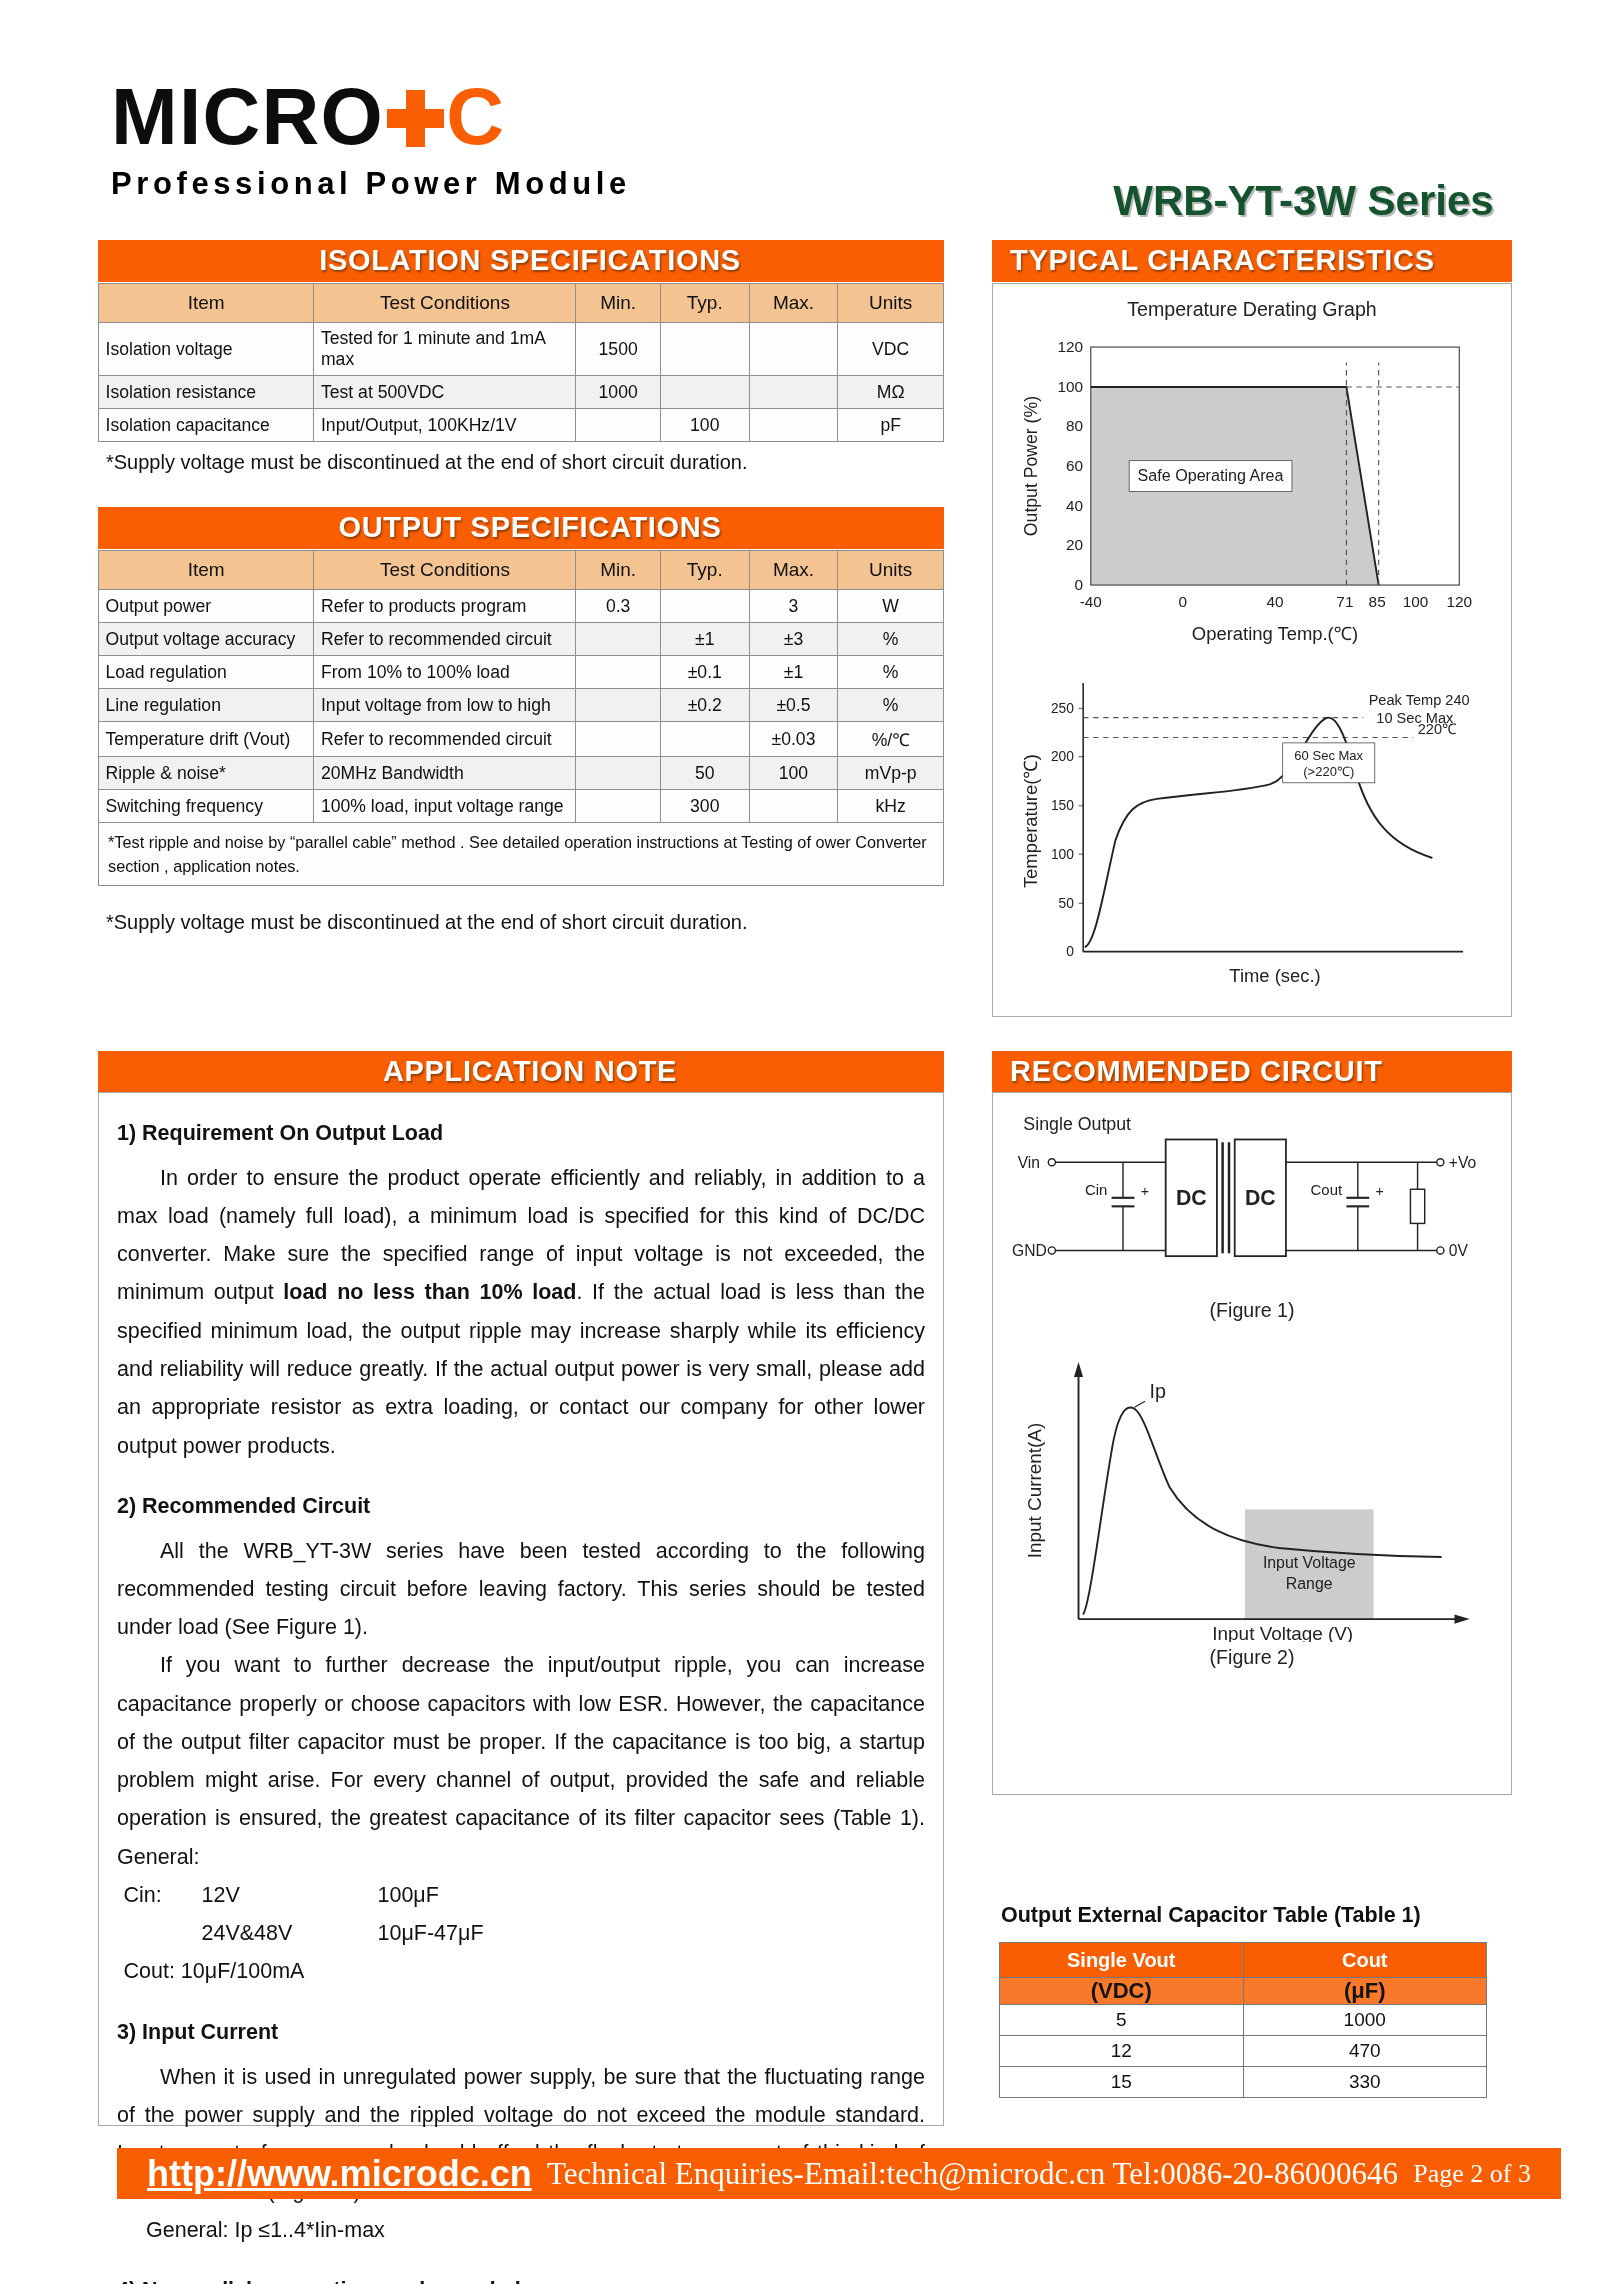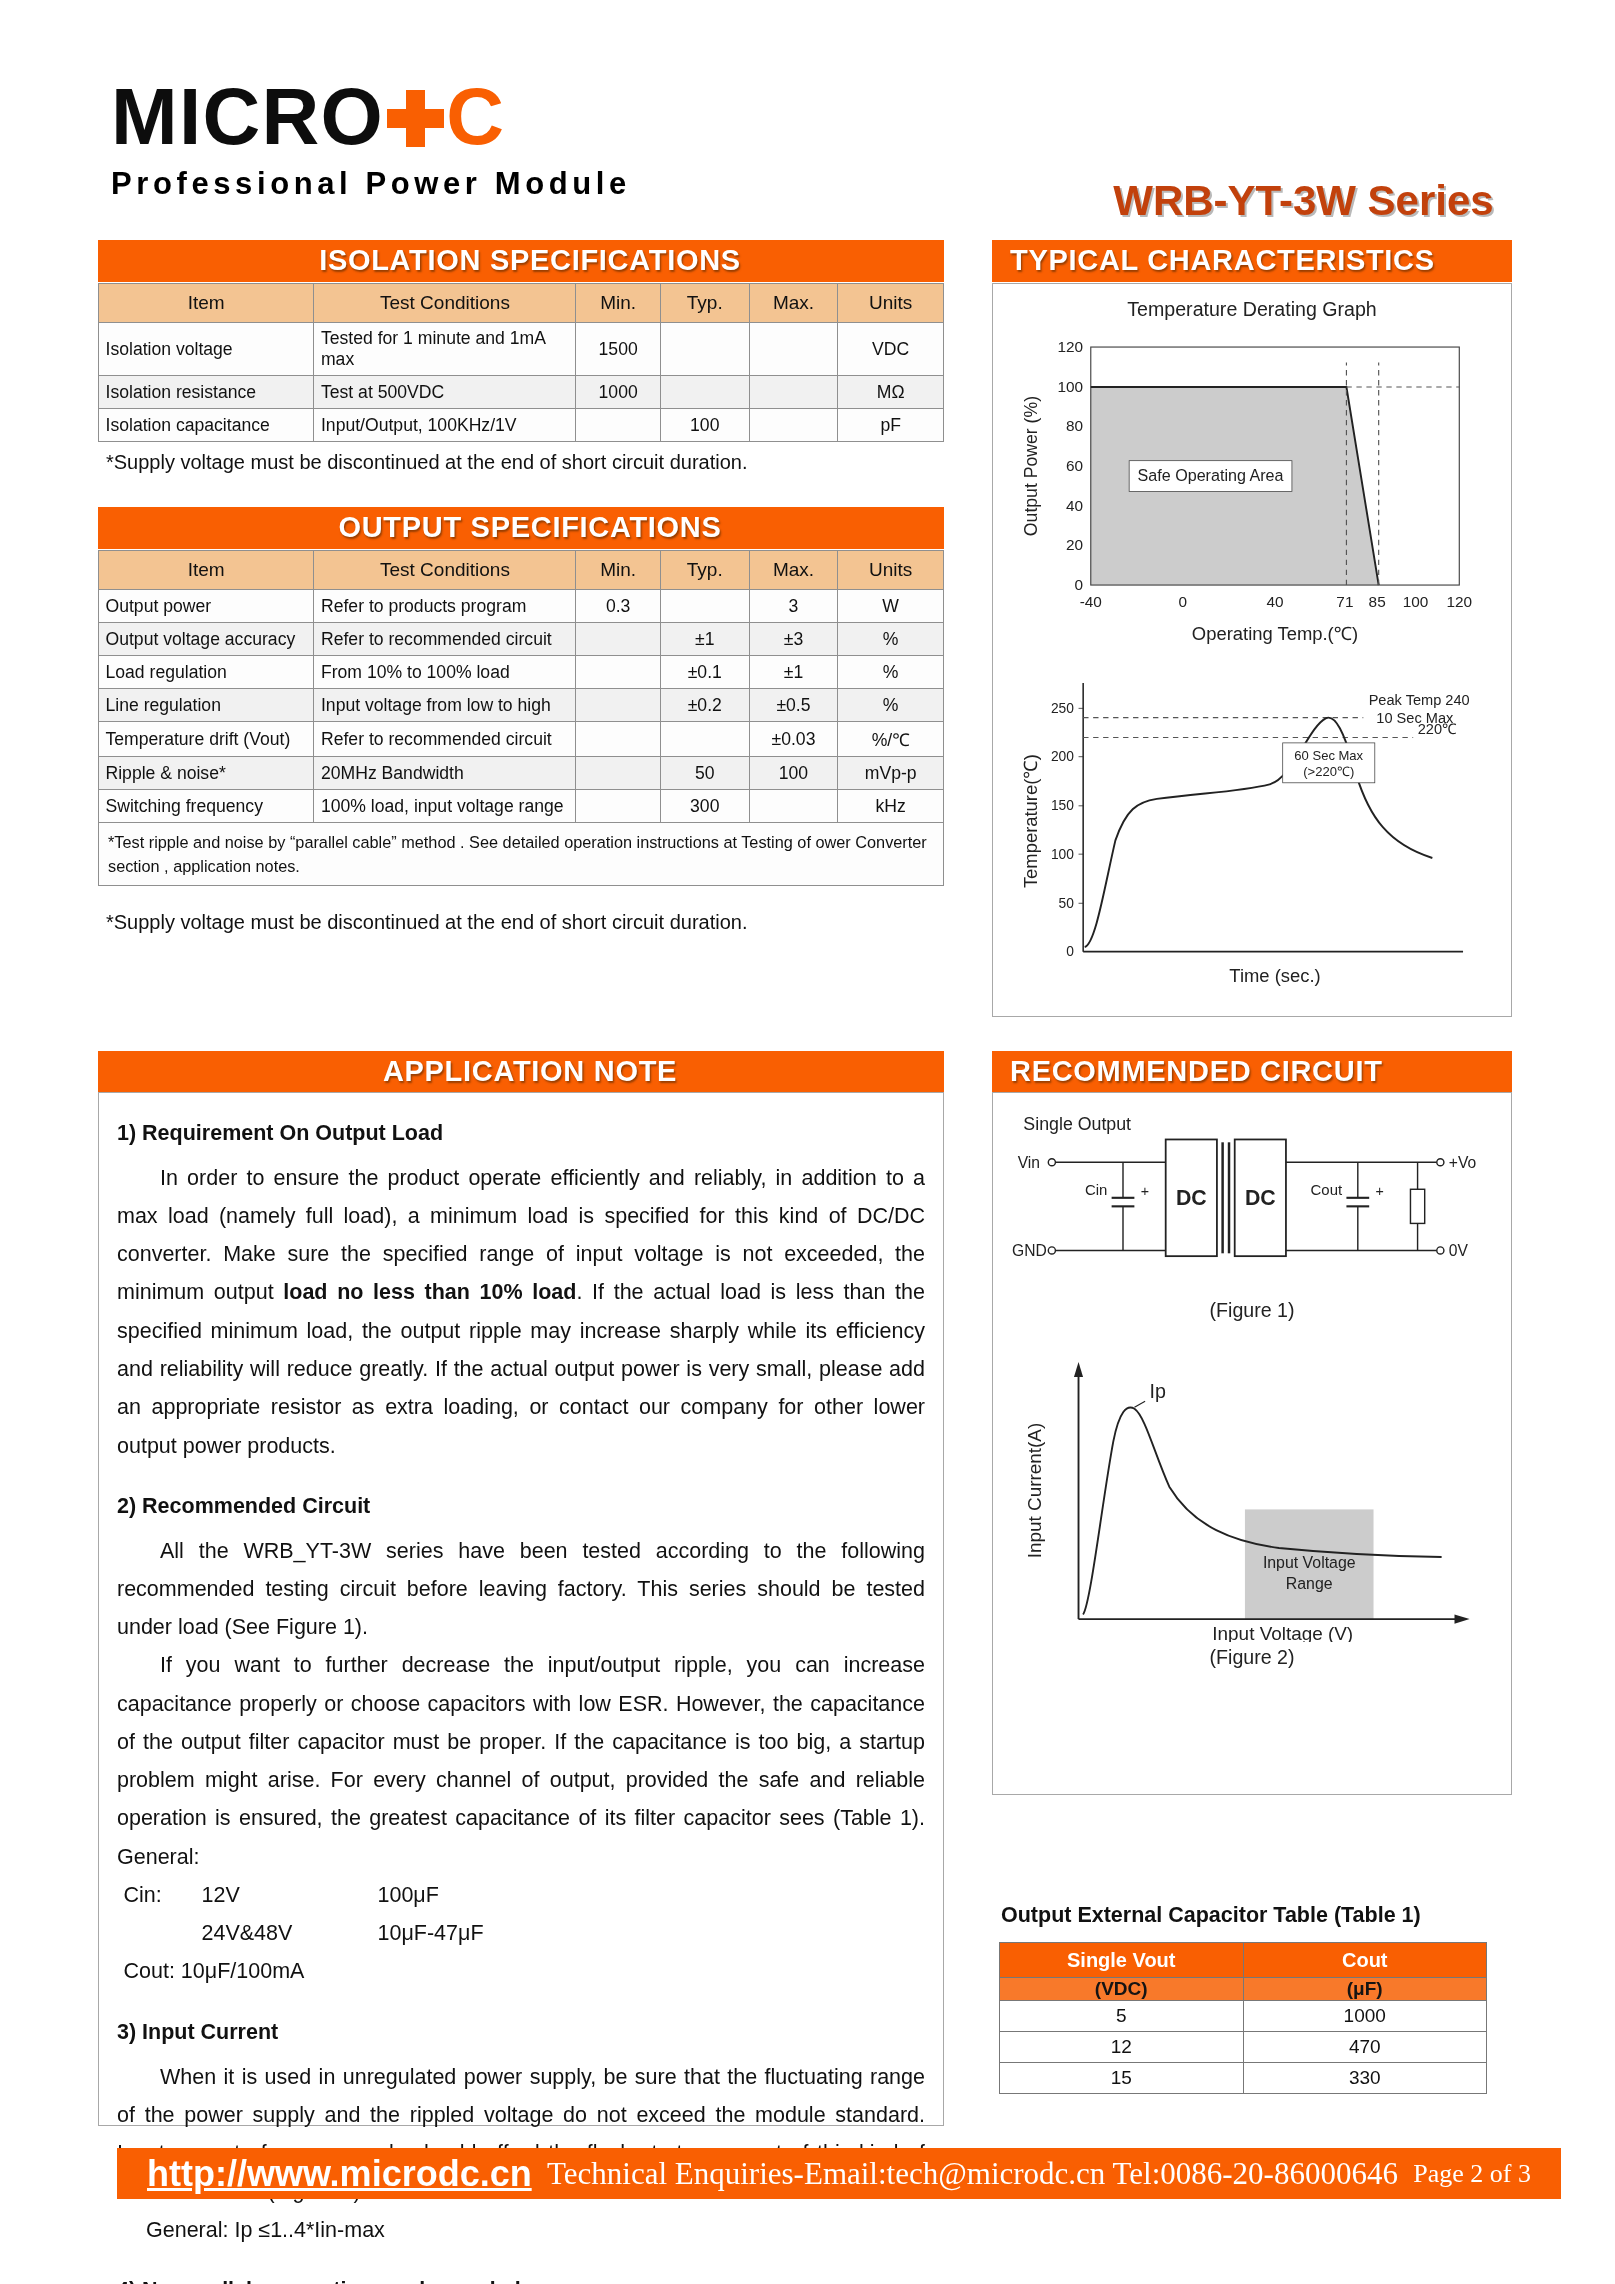--- a/index.html
+++ b/index.html
@@ -11,21 +11,21 @@
   
   .logo { position:absolute; left:111px; top:77px; }
   .logo-word { font-weight:bold; font-size:80px; letter-spacing:1.3px; line-height:1; color:#0d0d0d; white-space:nowrap; }
   .lg-plus { position:relative; display:inline-block; width:57px; height:57px; vertical-align:-2.6px; margin:0 2.6px; }
   .lg-plus::before, .lg-plus::after { content:""; position:absolute; background:#F95F02; }
   .lg-plus::before { left:19px; top:0; width:19.6px; height:57px; }
   .lg-plus::after  { left:0; top:19px; width:57px; height:19.6px; }
   .lg-orange { color:#F95F02; }
   .tagline { margin-top:9px; font-size:31px; font-weight:bold; letter-spacing:4.6px; color:#000; }
   .series { position:absolute; left:1082px; top:177px; width:443px; text-align:center;
-    font-size:42px; font-weight:bold; color:#c2410c; text-shadow:2px 2px 0 #b9b9b9; white-space:nowrap; }
+    font-size:42px; font-weight:bold; color:#14532d; text-shadow:2px 2px 0 #b9b9b9; white-space:nowrap; }
   
   .sec-bar { position:absolute; height:42px; background:#F95F02; color:#fff; font-size:29px; font-weight:bold;
     line-height:40px; padding-left:18px; text-shadow:1.3px 2px 2px rgba(70,35,0,.55); letter-spacing:0.7px; }
   .bar-left { left:98px; width:846px;text-align:center; }
   .bar-right { left:992px; width:520px; }
   
   table.spec-table { position:absolute; left:98px; width:846px; border-collapse:collapse; table-layout:fixed;
     font-size:17.6px; }
   table.spec-table th, table.spec-table td { border:0.7px solid #8f8f8f; padding:5.2px 6.5px; }
   table.spec-table thead th { background:#F3C492; font-weight:normal; text-align:center; height:39px; font-size:19px; }
@@ -49,21 +49,21 @@
   #char-box { top:283px; height:734px; padding-top:9px; text-align:center; }
   #rec-box  { top:1092px; height:703px; padding-top:18px; text-align:center; }
   .g-title { font-size:19.6px; color:#222; margin:5.2px 0 2.6px; }
   .fig-cap { font-size:19.6px; color:#222; margin:1.3px 0 17px; }
   svg text { font-family:"Liberation Sans", sans-serif; fill:#222; }
   
   .cap-heading { position:absolute; left:1001px; top:1903px; width:495px; font-size:21.5px; font-weight:bold; }
   table.cap-table { position:absolute; left:999px; top:1942px; width:488px; border-collapse:collapse; table-layout:fixed; }
   table.cap-table th, table.cap-table td { border:0.7px solid #777; text-align:center; }
   table.cap-table thead tr.name-row th { background:#F95F02; color:#fff; font-size:20px; height:35px; }
-  table.cap-table thead tr.unit-row th { background:#F8792A; color:#141414; font-size:19px; height:23px; }
+  table.cap-table thead tr.unit-row th { background:#F8792A; color:#141414; font-size:22px; height:23px; }
   table.cap-table tbody td { font-size:19px; height:31px; background:#fff; }
   
   .footer { position:absolute; left:117px; top:2148px; width:1444px; height:51px; background:#F95F02;
     display:flex; align-items:center; justify-content:space-between; padding:0 30px; color:#fff; }
   .f-url { font-size:36px; font-weight:bold; text-decoration:underline; color:#fff; }
   .f-mid { font-size:31px; font-family:"Liberation Serif", serif; }
   .f-page { font-size:26px; font-family:"Liberation Serif", serif; }
 </style>
 </head>
 <body>

